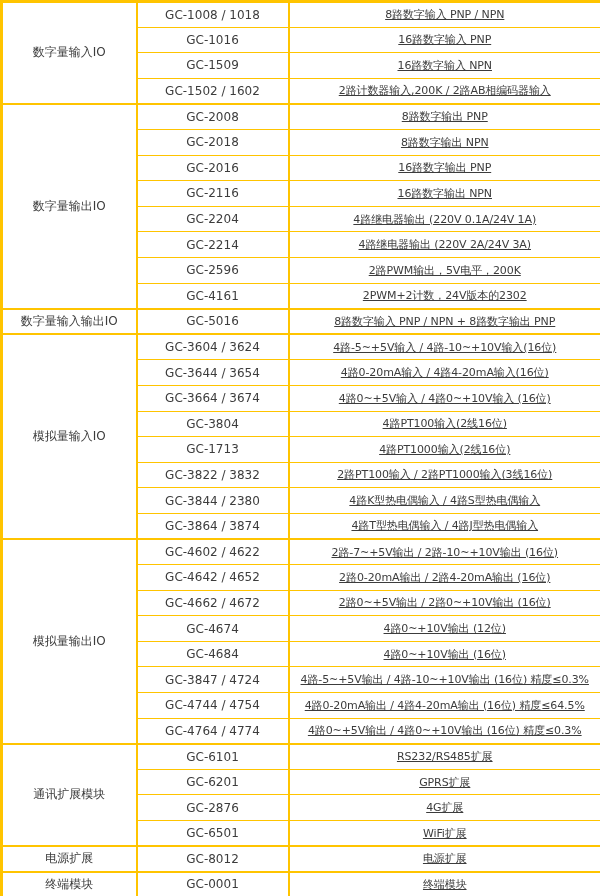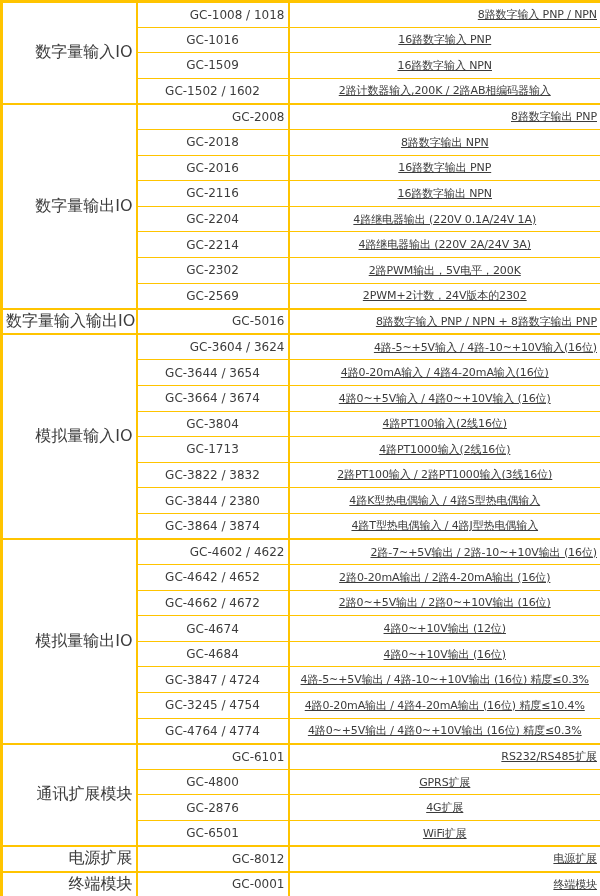--- a/index.html
+++ b/index.html
@@ -18,22 +18,22 @@
   col.c-desc  { width: 313px; }
   td {
     border-left: 2px solid var(--gold);
     border-right: 2px solid var(--gold);
     border-top: 1px solid var(--gold);
     border-bottom: 1px solid var(--gold);
     text-align: center; vertical-align: middle;
     padding: 0 3px; white-space: nowrap; overflow: hidden;
     height: 25.6px;
   }
-  tr.cat-start td { border-top: 2px solid var(--gold); text-align: right; }
-  td.cat  { border: 2px solid var(--gold); font-size: 16px; }
+  tr.cat-start td { border-top: 2px solid var(--gold); }
+  td.cat  { border: 2px solid var(--gold); font-size: 12px; }
   td.model { font-size: 12px; }
   td.desc  { font-size: 11px; letter-spacing: -0.1px; text-decoration: underline; }
 </style>
 </head>
 <body>
 
 <table data-name="product-table">
   <colgroup>
     <col class="c-cat">
     <col class="c-model">
@@ -76,25 +76,25 @@
       </tr>
       <tr data-name="table-row">
         <td class="model" data-name="model-cell">GC-2204</td>
         <td class="desc" data-name="description-cell">4路继电器输出 (220V 0.1A/24V 1A)</td>
       </tr>
       <tr data-name="table-row">
         <td class="model" data-name="model-cell">GC-2214</td>
         <td class="desc" data-name="description-cell">4路继电器输出 (220V 2A/24V 3A)</td>
       </tr>
       <tr data-name="table-row">
-        <td class="model" data-name="model-cell">GC-2302</td>
+        <td class="model" data-name="model-cell">GC-2596</td>
         <td class="desc" data-name="description-cell">2路PWM输出，5V电平，200K</td>
       </tr>
       <tr data-name="table-row">
-        <td class="model" data-name="model-cell">GC-2569</td>
+        <td class="model" data-name="model-cell">GC-4161</td>
         <td class="desc" data-name="description-cell">2PWM+2计数，24V版本的2302</td>
       </tr>
       <tr data-name="table-row" class="cat-start">
         <td rowspan="1" class="cat" data-name="category-cell-digital-input-output-io">数字量输入输出IO</td>
         <td class="model" data-name="model-cell">GC-5016</td>
         <td class="desc" data-name="description-cell">8路数字输入 PNP / NPN + 8路数字输出 PNP</td>
       </tr>
       <tr data-name="table-row" class="cat-start">
         <td rowspan="8" class="cat" data-name="category-cell-analog-input-io">模拟量输入IO</td>
         <td class="model" data-name="model-cell">GC-3604 / 3624</td>
@@ -147,34 +147,34 @@
       </tr>
       <tr data-name="table-row">
         <td class="model" data-name="model-cell">GC-4684</td>
         <td class="desc" data-name="description-cell">4路0~+10V输出 (16位)</td>
       </tr>
       <tr data-name="table-row">
         <td class="model" data-name="model-cell">GC-3847 / 4724</td>
         <td class="desc" data-name="description-cell">4路-5~+5V输出 / 4路-10~+10V输出 (16位) 精度≤0.3%</td>
       </tr>
       <tr data-name="table-row">
-        <td class="model" data-name="model-cell">GC-3245 / 4754</td>
-        <td class="desc" data-name="description-cell">4路0-20mA输出 / 4路4-20mA输出 (16位) 精度≤10.4%</td>
+        <td class="model" data-name="model-cell">GC-4744 / 4754</td>
+        <td class="desc" data-name="description-cell">4路0-20mA输出 / 4路4-20mA输出 (16位) 精度≤64.5%</td>
       </tr>
       <tr data-name="table-row">
         <td class="model" data-name="model-cell">GC-4764 / 4774</td>
         <td class="desc" data-name="description-cell">4路0~+5V输出 / 4路0~+10V输出 (16位) 精度≤0.3%</td>
       </tr>
       <tr data-name="table-row" class="cat-start">
         <td rowspan="4" class="cat" data-name="category-cell-comm-expansion-module">通讯扩展模块</td>
         <td class="model" data-name="model-cell">GC-6101</td>
         <td class="desc" data-name="description-cell">RS232/RS485扩展</td>
       </tr>
       <tr data-name="table-row">
-        <td class="model" data-name="model-cell">GC-4800</td>
+        <td class="model" data-name="model-cell">GC-6201</td>
         <td class="desc" data-name="description-cell">GPRS扩展</td>
       </tr>
       <tr data-name="table-row">
         <td class="model" data-name="model-cell">GC-2876</td>
         <td class="desc" data-name="description-cell">4G扩展</td>
       </tr>
       <tr data-name="table-row">
         <td class="model" data-name="model-cell">GC-6501</td>
         <td class="desc" data-name="description-cell">WiFi扩展</td>
       </tr>

